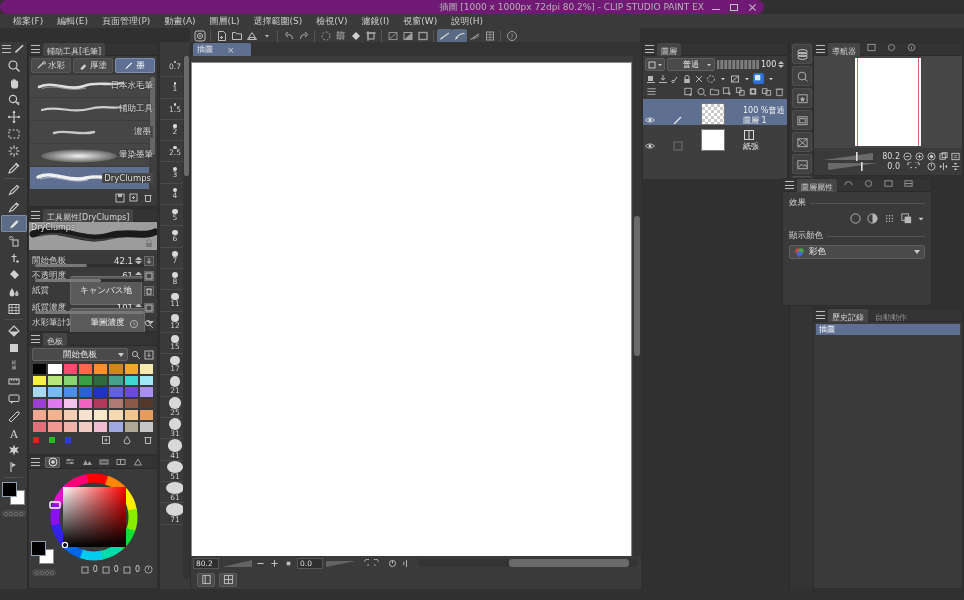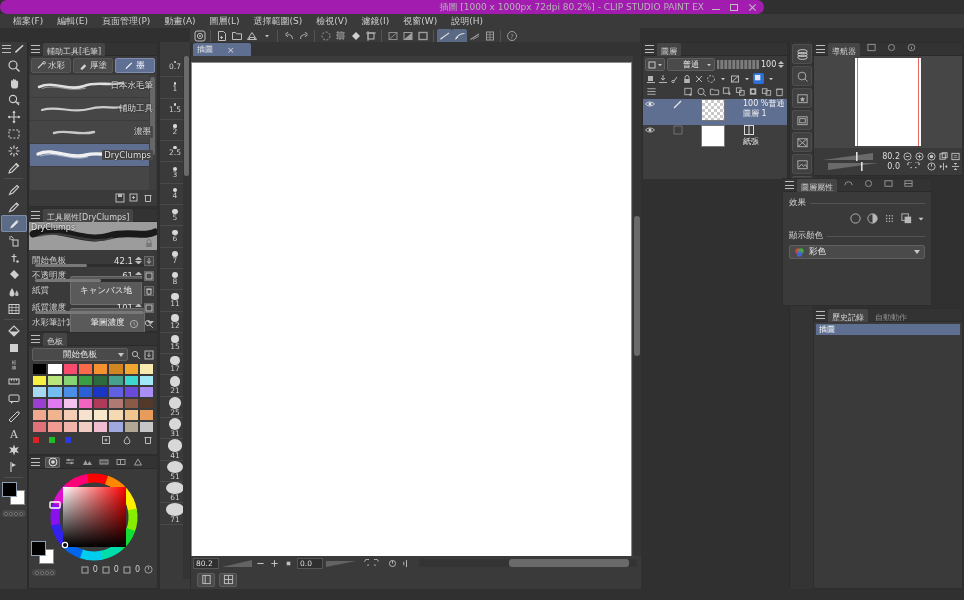--- a/index.html
+++ b/index.html
@@ -9,21 +9,21 @@
     font-family: "DejaVu Sans", "Liberation Sans", sans-serif;
     font-size: 10px; color: #c8c8c8;
     overflow: hidden;
     -webkit-font-smoothing: antialiased;
   }
   .app { position: relative; width: 964px; height: 600px; background: #303030; }
 
   
   .titlebar {
     position: absolute; left:0; top:0; width:764px; height:14px;
-    background:#a21caf; display:flex; align-items:center; justify-content:flex-end;border-radius:7px;
+    background:#701a75; display:flex; align-items:center; justify-content:flex-end;border-radius:7px;
   }
   .titlebar .title { font-size:9px; color:#b4b4b4; margin-right:8px; white-space:nowrap; }
   .winbtns { display:flex; gap:9px; margin-right:7px; }
   .winbtn { width:9px; height:9px; position:relative; cursor:pointer; }
   .winbtn i { position:absolute; display:block; background:#c0c0c0; }
   .wb-min i { left:0; bottom:2px; width:8px; height:1px; }
   .wb-max i { left:0; top:1px; width:8px; height:7px; background:transparent; border:1px solid #c0c0c0; }
   .wb-close i:nth-child(1){ left:0; top:4px; width:9px; height:1px; transform:rotate(45deg); }
   .wb-close i:nth-child(2){ left:0; top:4px; width:9px; height:1px; transform:rotate(-45deg); }
 
@@ -175,21 +175,21 @@
   .bb-btn { width:18px; height:14px; background:#4a4a4a; border:1px solid #5d5d5d; border-radius:2px; display:flex; align-items:center; justify-content:center; cursor:pointer; }
 
   
   #layerpanel { left:642px; top:42px; width:146px; height:137px; }
   .lp-toolbar1 { display:flex; align-items:center; gap:2px; padding:2px; }
   .lp-combo-small { width:20px; height:13px; background:#4a4a4a; border:1px solid #5f5f5f; border-radius:2px; display:flex; align-items:center; justify-content:center; gap:1px; cursor:pointer; }
   .lp-blend { width:48px; height:13px; background:#4a4a4a; border:1px solid #5f5f5f; border-radius:2px; display:flex; align-items:center; justify-content:center; position:relative; font-size:8px; color:#e6e6e6; cursor:pointer; }
   .lp-opacity-track { width:42px; height:9px; background:#6e6e6e; position:relative; }
   .lp-toolbar2 { display:flex; align-items:center; gap:1px; padding:0 2px 2px 2px; }
   .lp-toolbar3 { display:flex; align-items:center; gap:2px; padding:0 2px 2px 3px; }
-  .layer-row { height:26px; display:flex; align-items:flex-start; gap:18px; padding:0 2px; cursor:pointer; }
+  .layer-row { height:26px; display:flex; align-items:flex-end; gap:18px; padding:0 2px; cursor:pointer; }
   .layer-row.sel { background:#5e6f92; }
   .eye { width:10px; height:10px; display:flex; align-items:center; justify-content:center; cursor:pointer; }
   .lr-thumb { width:24px; height:22px; border:1px solid #777; background:#fff; }
   .lr-thumb.trans {
     background-image:
       linear-gradient(45deg,#c9c9c9 25%,transparent 25%,transparent 75%,#c9c9c9 75%),
       linear-gradient(45deg,#c9c9c9 25%,transparent 25%,transparent 75%,#c9c9c9 75%);
     background-size:6px 6px; background-position:0 0,3px 3px; background-color:#fff;
   }
   .lr-txt { display:flex; flex-direction:column; justify-content:center; gap:1px; }
@@ -584,20 +584,32 @@
         <svg class="st-stroke" viewBox="0 0 95 17">
           <path d="M8 9 C24 4, 38 13, 55 8 C68 4, 78 8, 86 6" stroke="#dcdcdc" stroke-width="2.2" fill="none" stroke-linecap="round" opacity="0.9"></path>
         </svg>
         <span class="lbl">輔助工具</span>
       </div>
       <div class="st-item">
         <svg class="st-stroke" viewBox="0 0 95 17">
           <path d="M20 9 C32 5, 46 12, 60 8" stroke="#c8c8c8" stroke-width="2.4" fill="none" stroke-linecap="round"></path>
         </svg>
         <span class="lbl boxed">濃墨</span>
+      </div>
+      <div class="st-item">
+        <svg class="st-stroke" viewBox="0 0 95 17">
+          <defs>
+              <radialGradient id="smudge" cx="50%" cy="50%" r="60%">
+                <stop offset="0%" stop-color="#f2f2f2"></stop>
+                <stop offset="100%" stop-color="#f2f2f2" stop-opacity="0"></stop>
+              </radialGradient>
+            </defs>
+          <ellipse cx="45" cy="9" rx="38" ry="6.5" fill="url(#smudge)"></ellipse>
+        </svg>
+        <span class="lbl">暈染墨筆</span>
       </div>
       <div class="st-item on">
         <svg class="st-stroke" viewBox="0 0 95 17">
           <path d="M4 7 C20 0, 34 13, 52 8 C66 4, 78 11, 90 6" stroke="#f0f0f0" stroke-width="3.4" fill="none" stroke-linecap="round"></path>
           <path d="M6 9 C22 3, 36 15, 54 10" stroke="#c0c8d8" stroke-width="1.2" fill="none" opacity="0.7"></path>
         </svg>
         <span class="lbl boxed">DryClumps</span>
       </div>
       <div class="vscroll">
           <div class="thumb" style="top:2px;height:78px;"></div>

